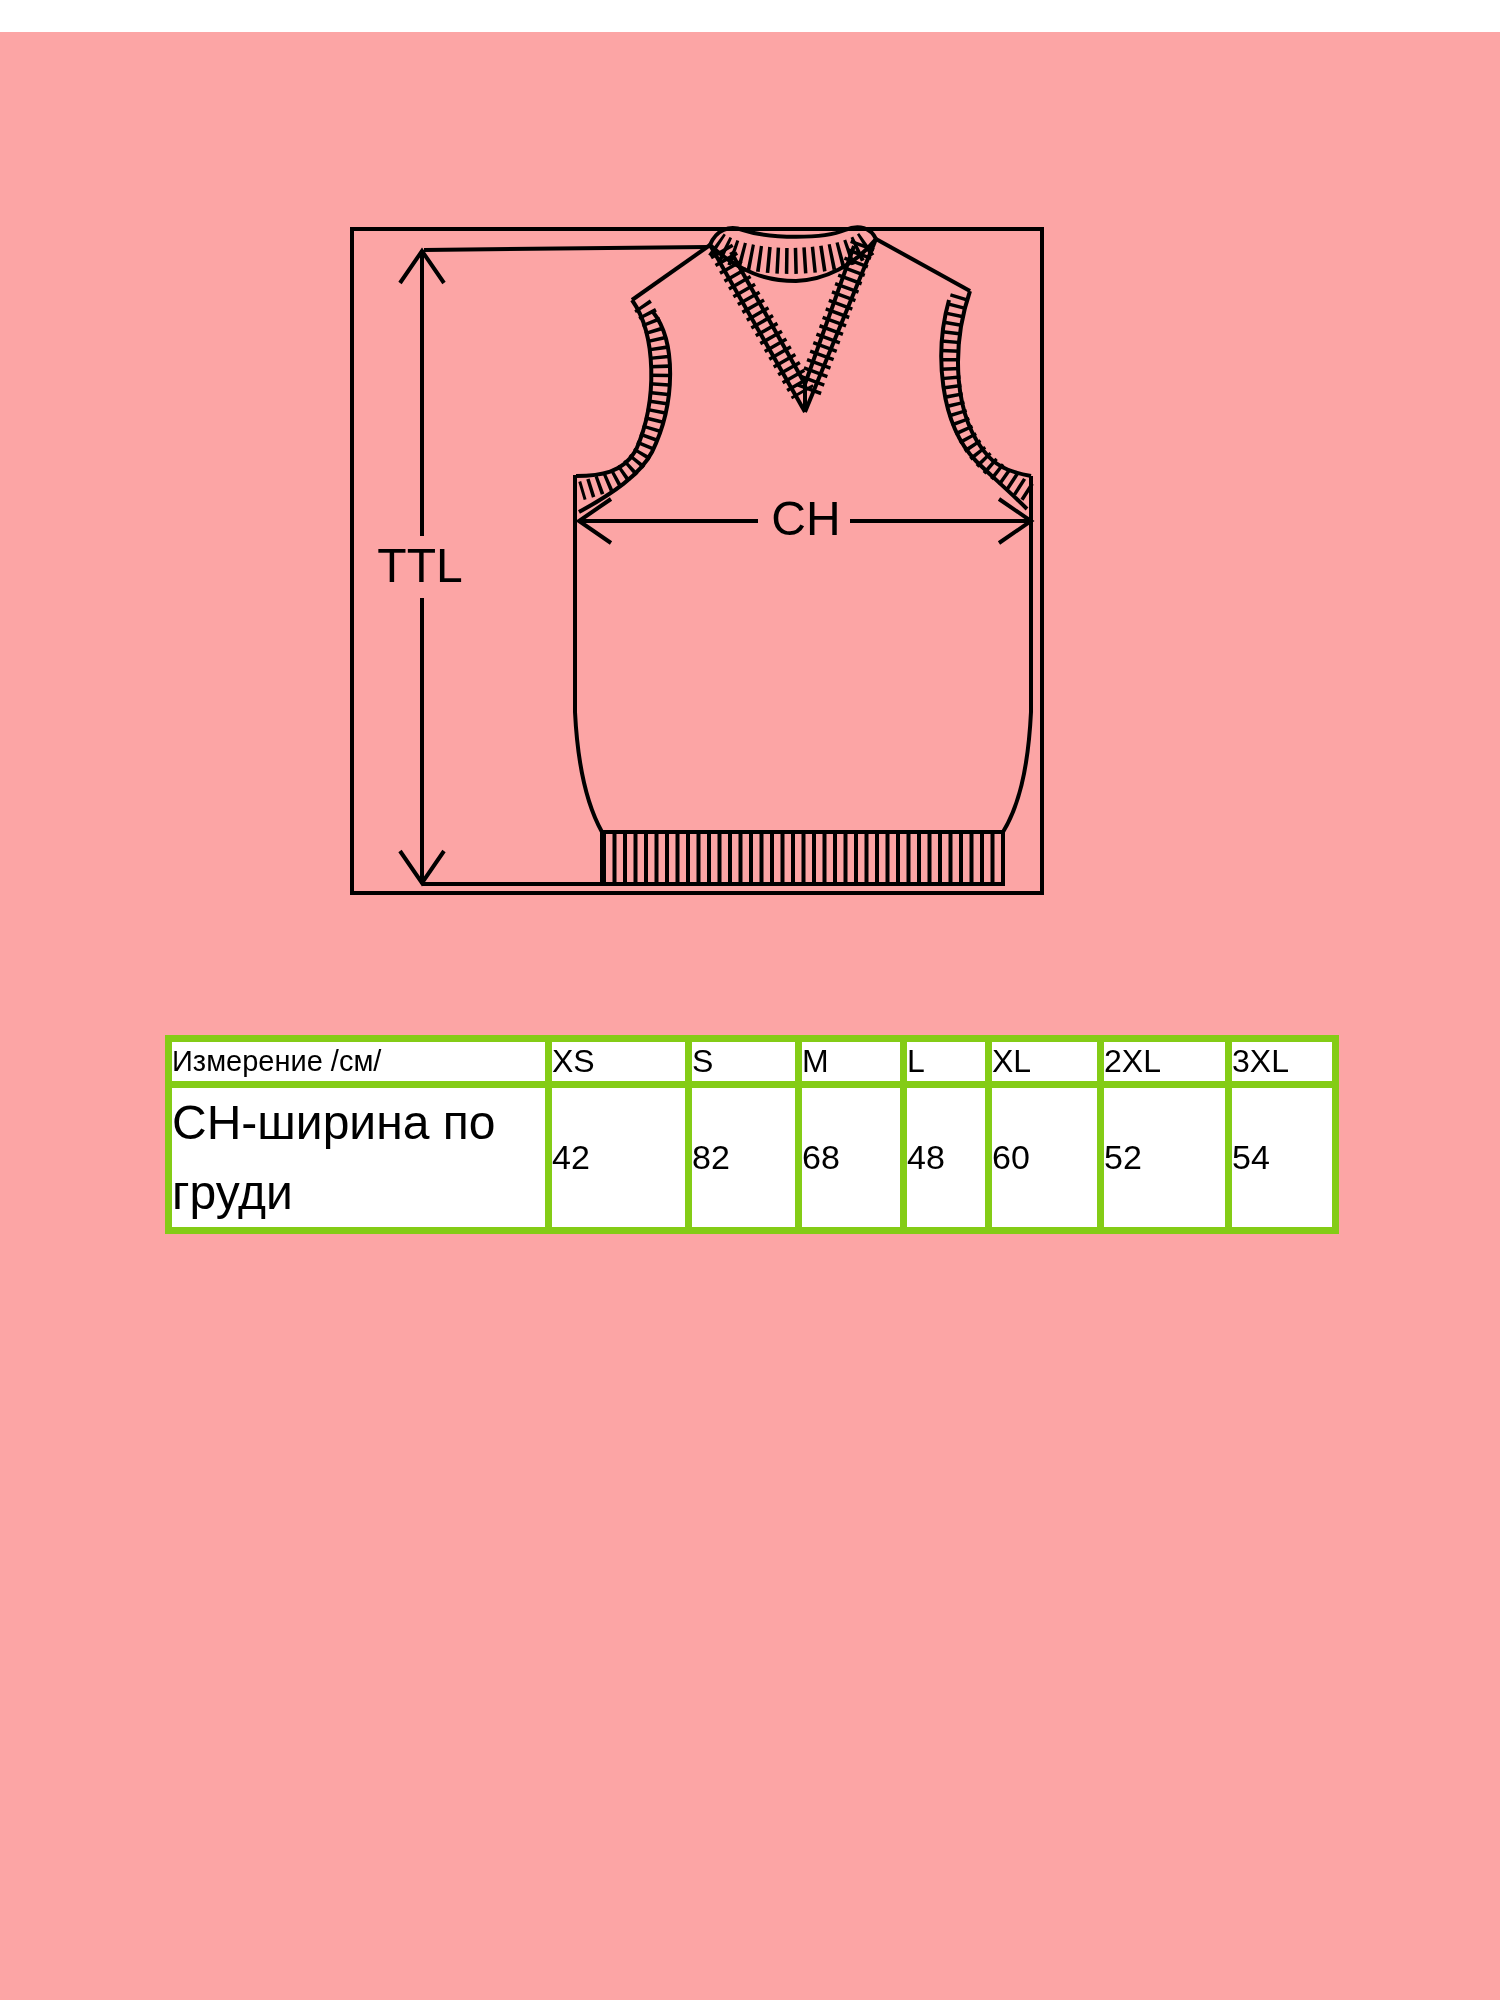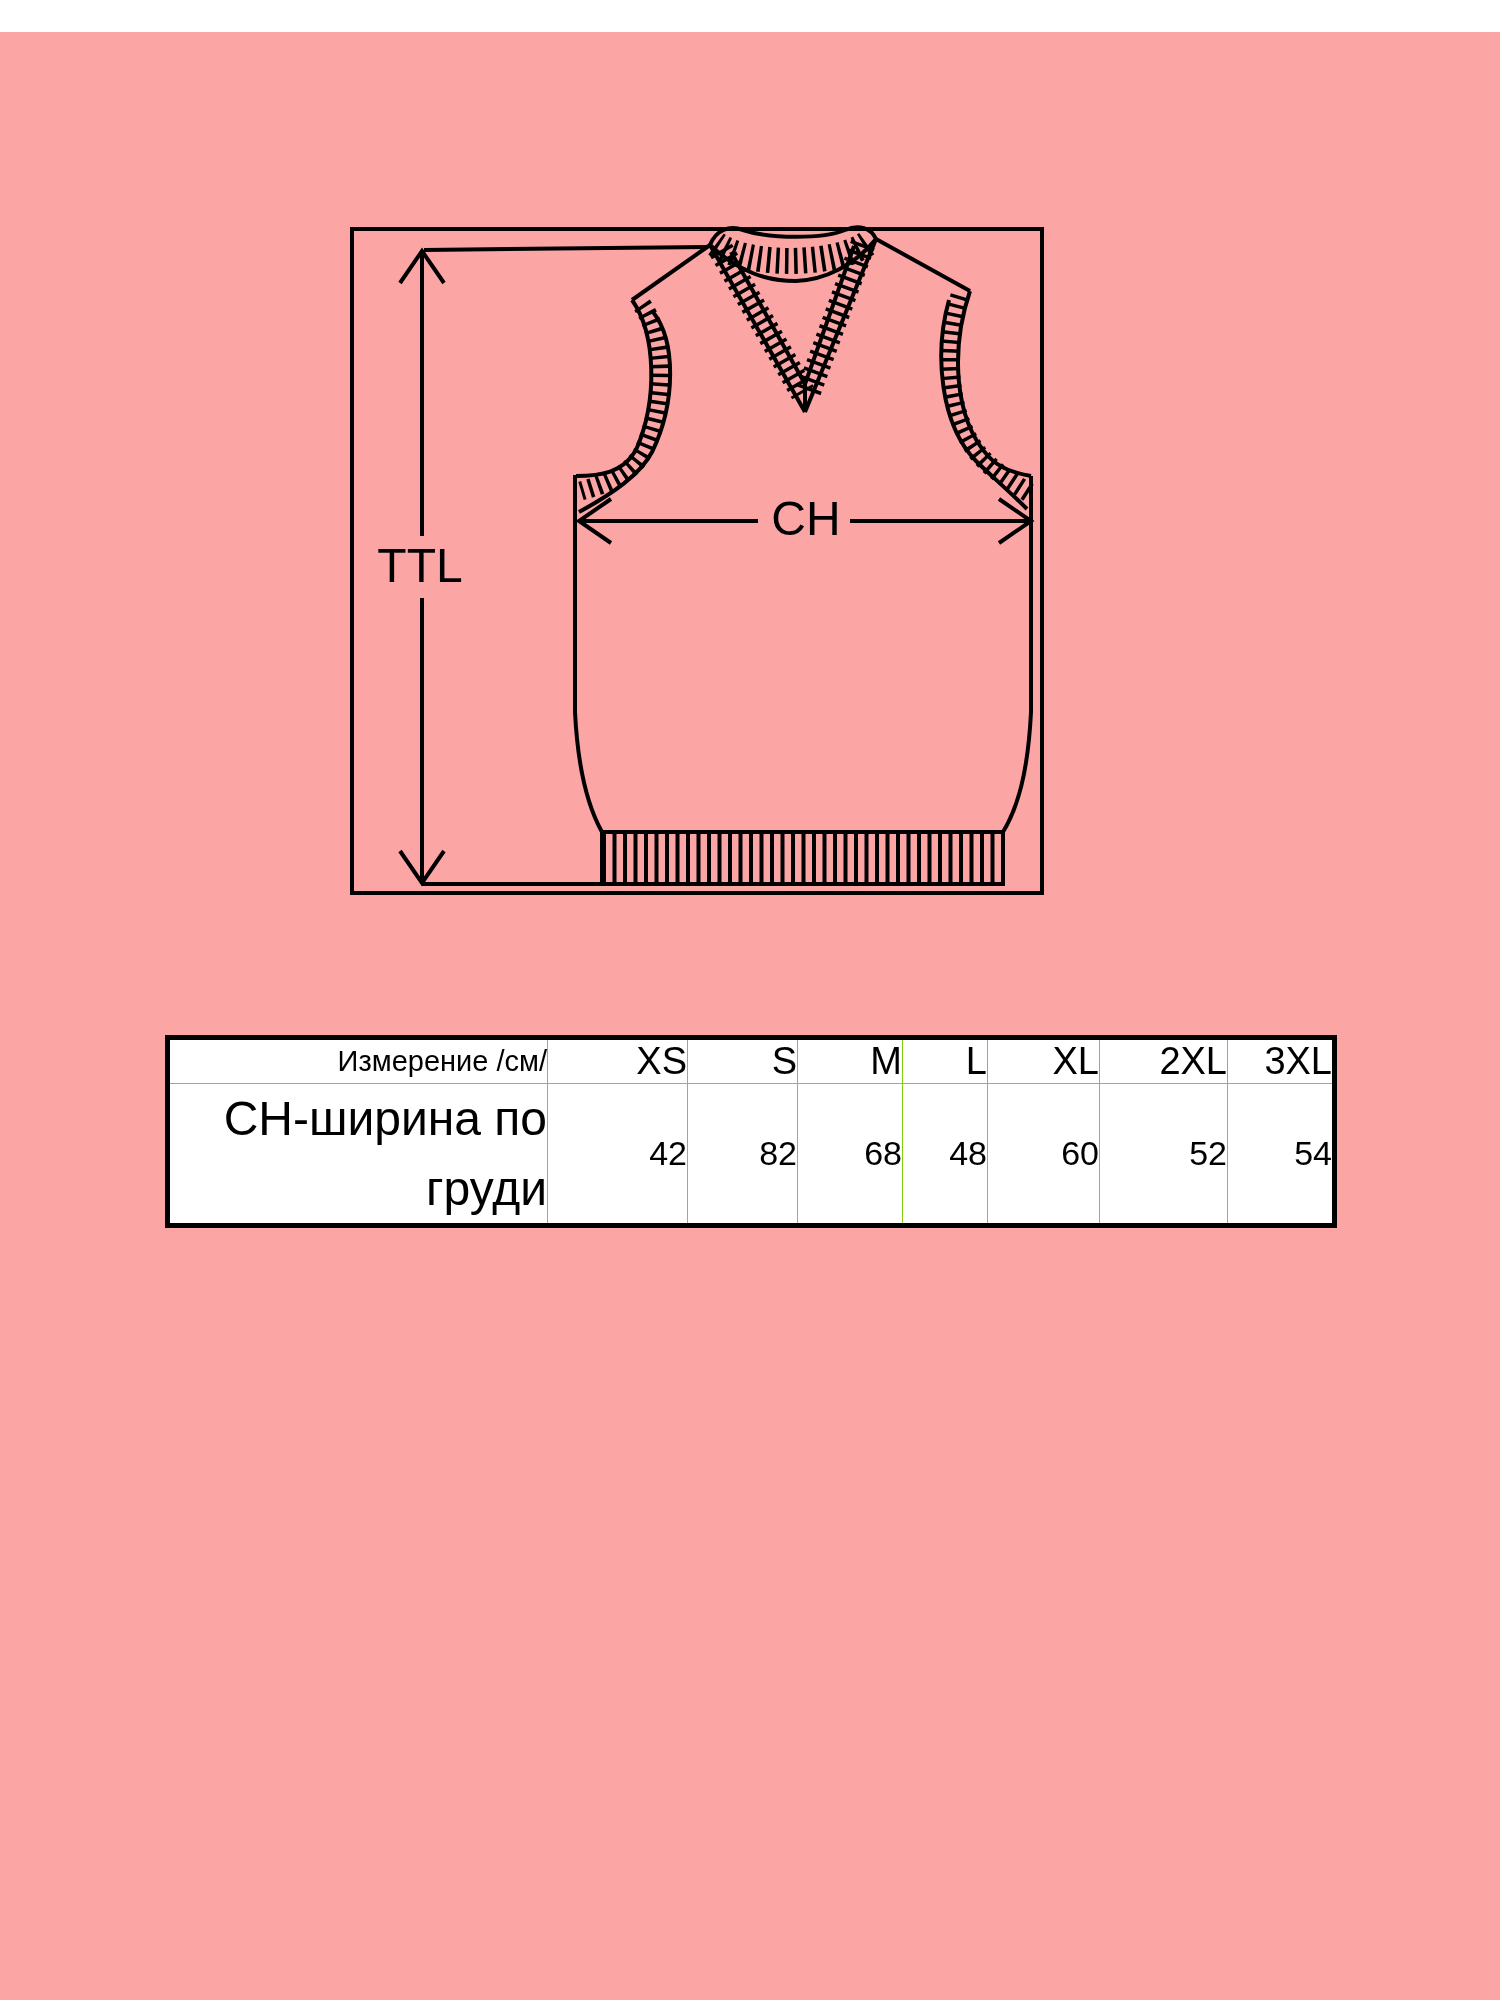--- a/index.html
+++ b/index.html
@@ -44,40 +44,40 @@
     position: absolute;
     left: 165px;
     top: 1003px;
     width: 1167px;
     border-collapse: collapse;
     table-layout: fixed;
     border: 5px solid #000000;
     background: #ffffff;
   }
   table.size-table td {
-    border: 1px solid #84cc16;
-    text-align: right;
+    border: 7px solid #84cc16;
+    text-align: left;
     vertical-align: middle;
     padding: 0;
     color: #000000;
     overflow: hidden;
   }
   tr.header-row {
     height: 46px;
   }
   tr.data-row {
     height: 121px;
   }
   td.measure-head {
     font-size: 29px;
     text-align: left;
     padding-left: 9px;
   }
   td.size-head {
-    font-size: 38px;
+    font-size: 32px;
   }
   td.row-label {
     font-size: 48px;
     text-align: left;
     padding: 0 14px 0 9px;
     line-height: 1.45;
   }
   td.val {
     font-size: 34px;
   }

